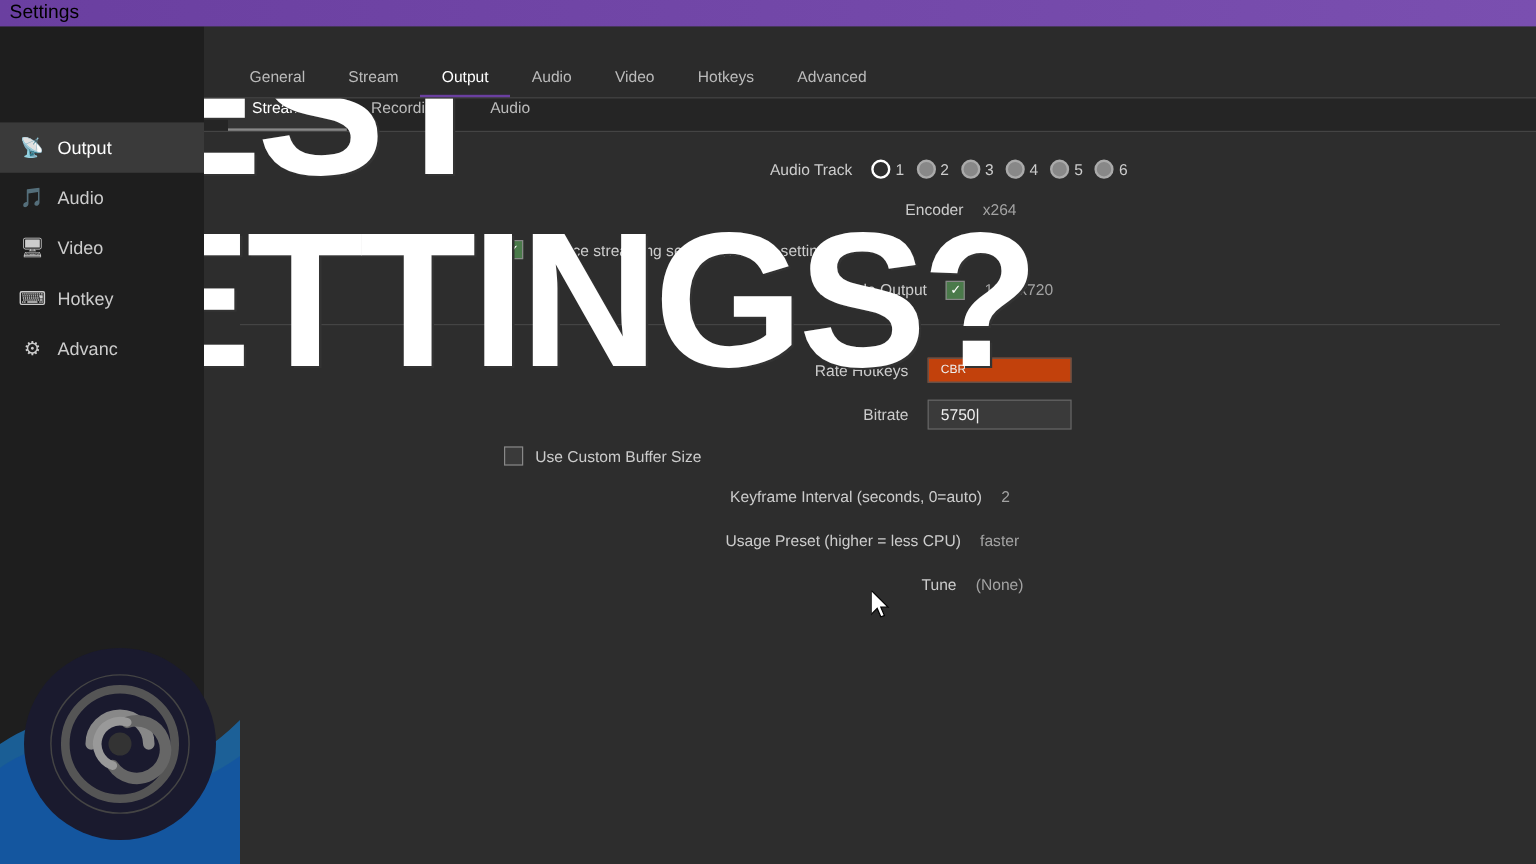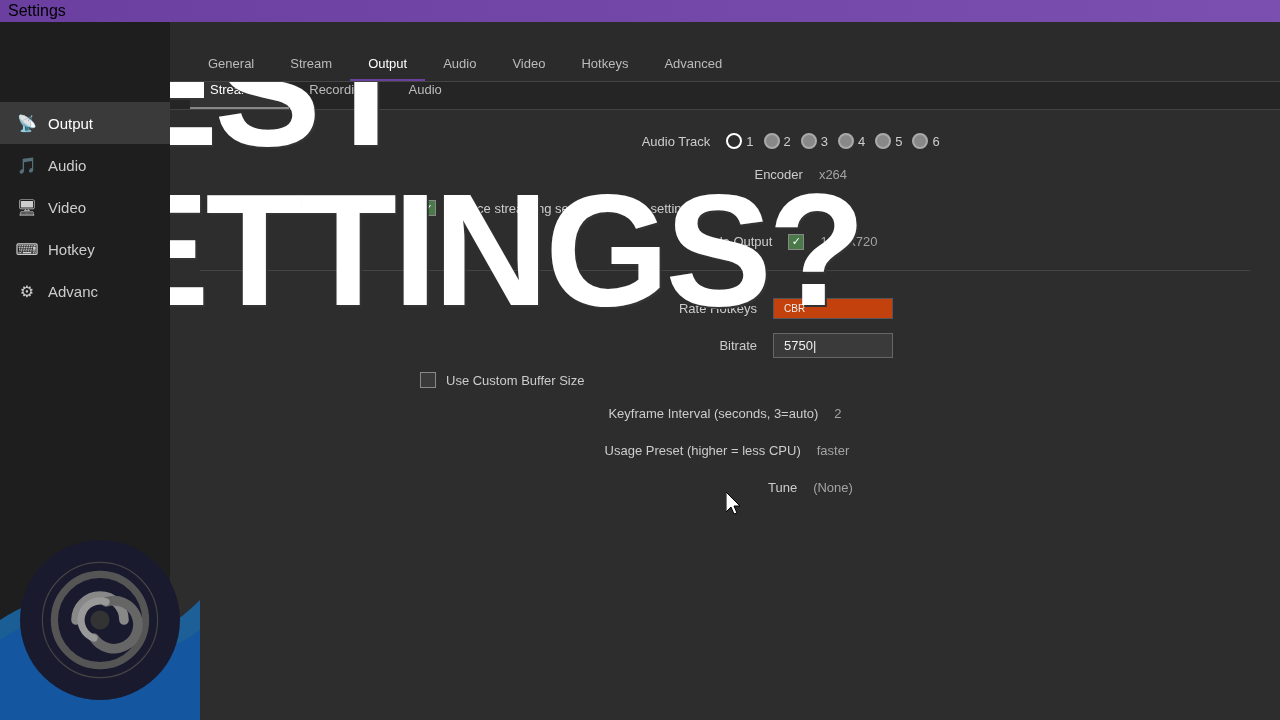--- a/index.html
+++ b/index.html
@@ -418,21 +418,21 @@
       <span class="settings-label">Bitrate</span>
       <span class="settings-value bitrate-input">5750</span>
     </div>
 
     <div class="checkbox-row">
       <div class="checkbox unchecked"></div>
       <span class="checkbox-label">Use Custom Buffer Size</span>
     </div>
 
     <div class="settings-row">
-      <span class="settings-label">Keyframe Interval (seconds, 3=auto)</span>
+      <span class="settings-label">Keyframe Interval (seconds, 0=auto)</span>
       <span class="settings-value-plain">2</span>
     </div>
 
     <div class="settings-row">
       <span class="settings-label">Usage Preset (higher = less CPU)</span>
       <span class="settings-value-plain">faster</span>
     </div>
 
 
     <div class="settings-row">

